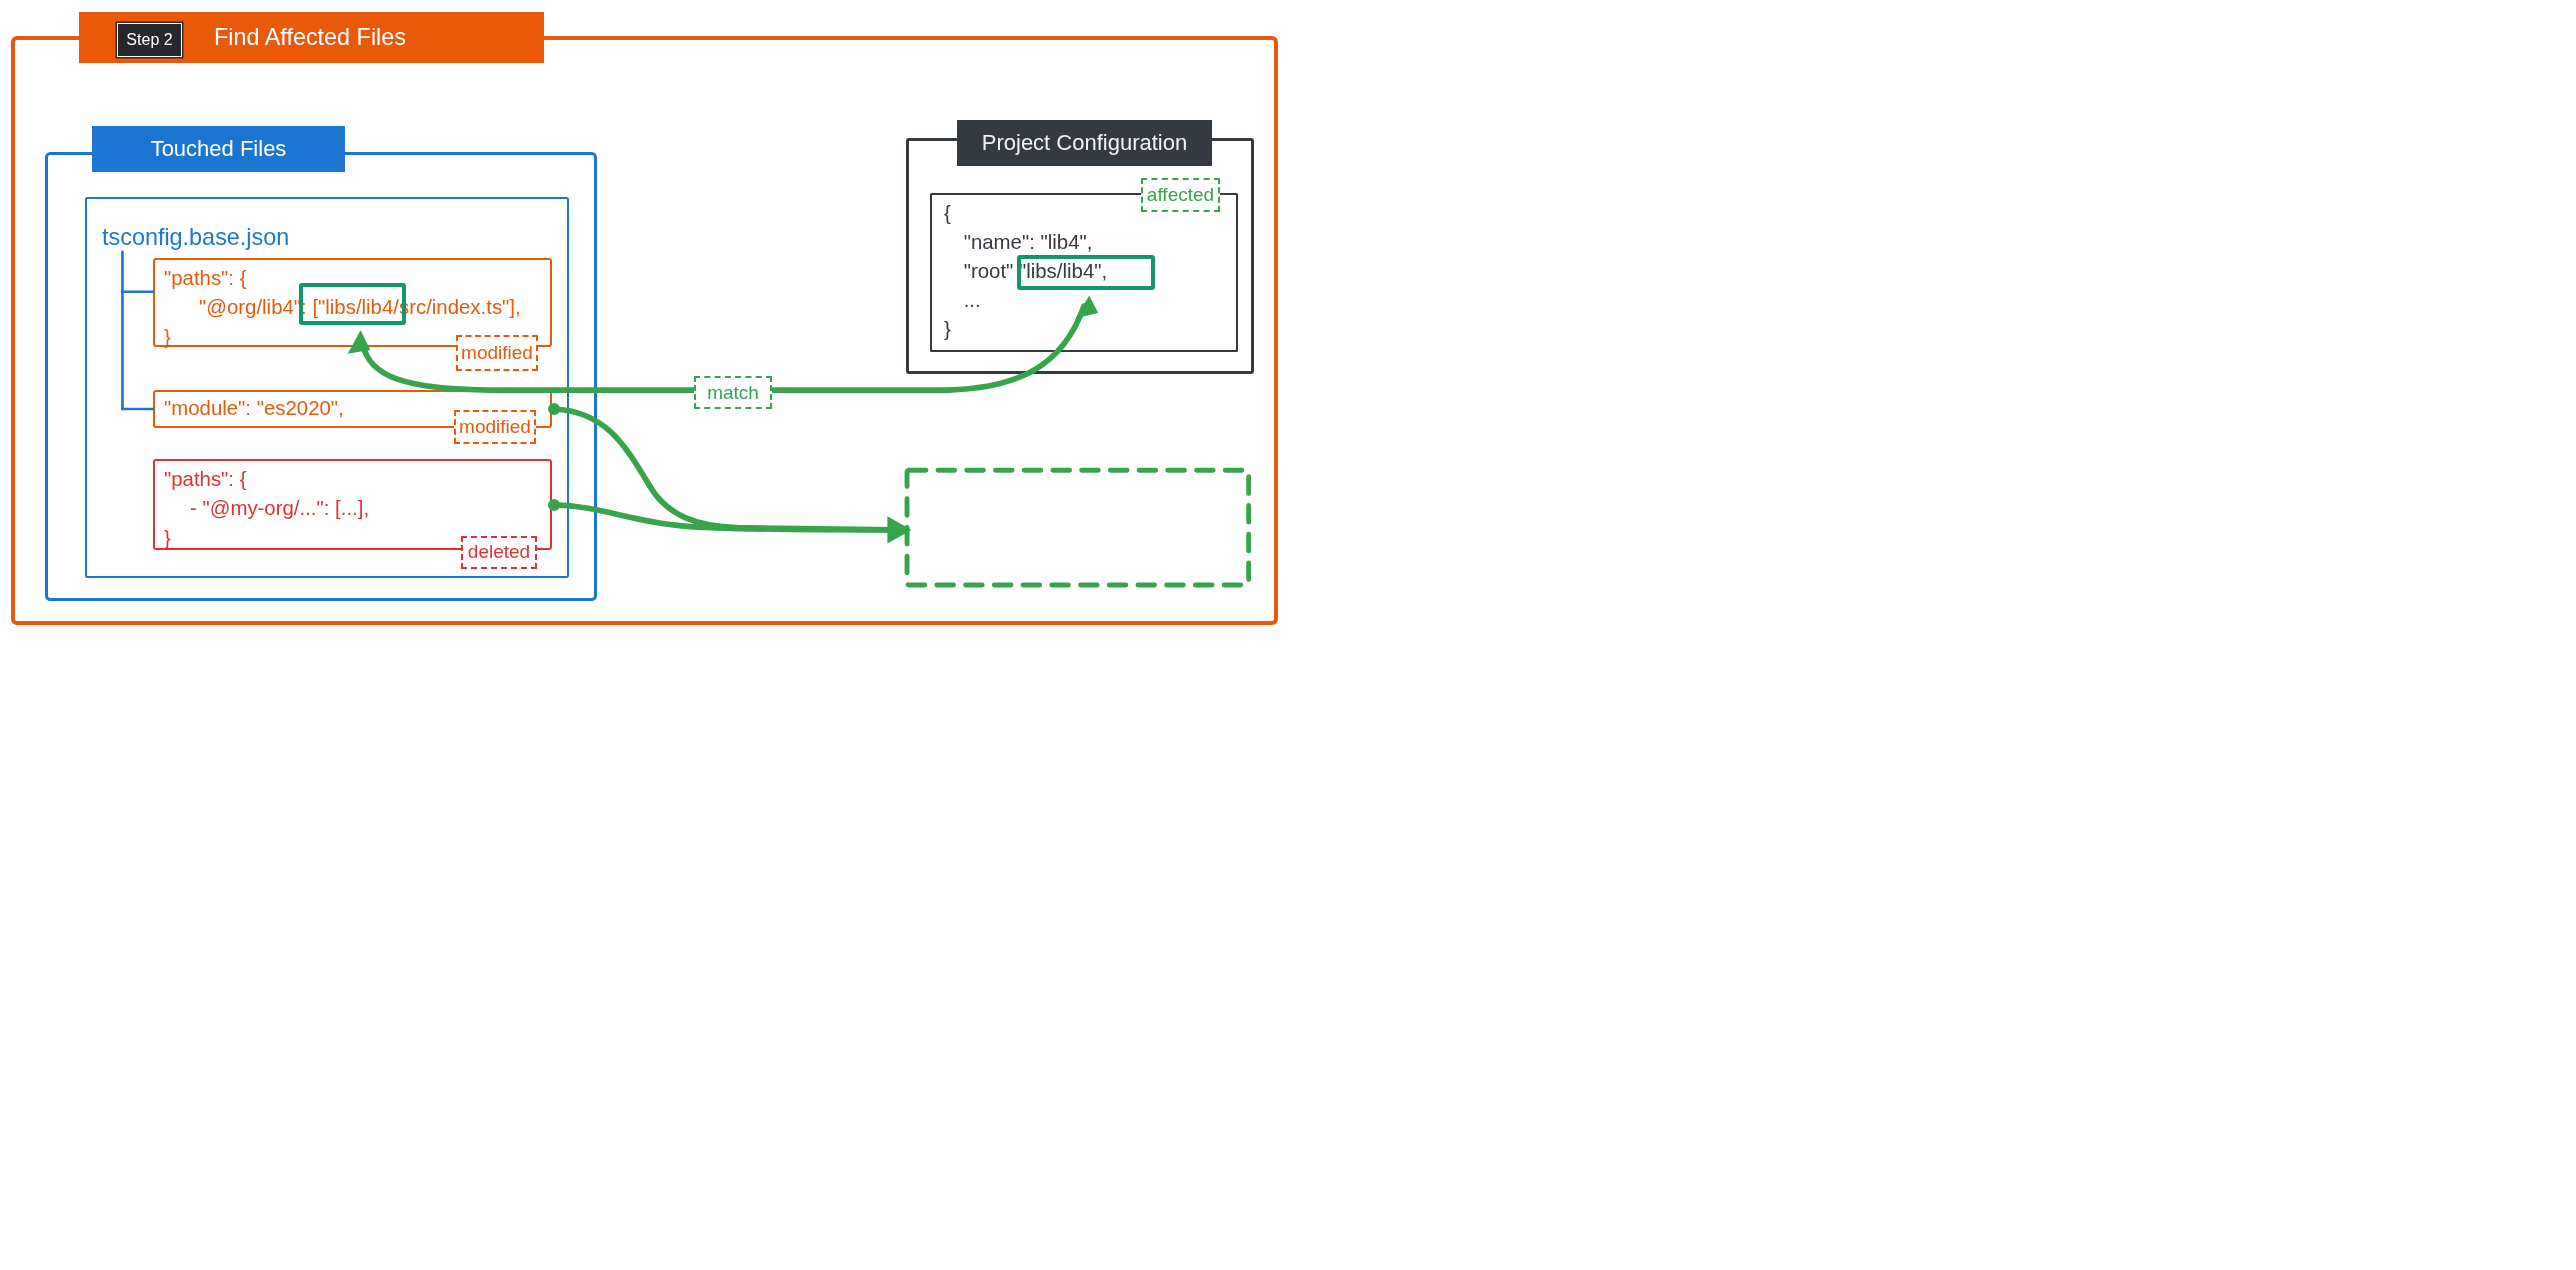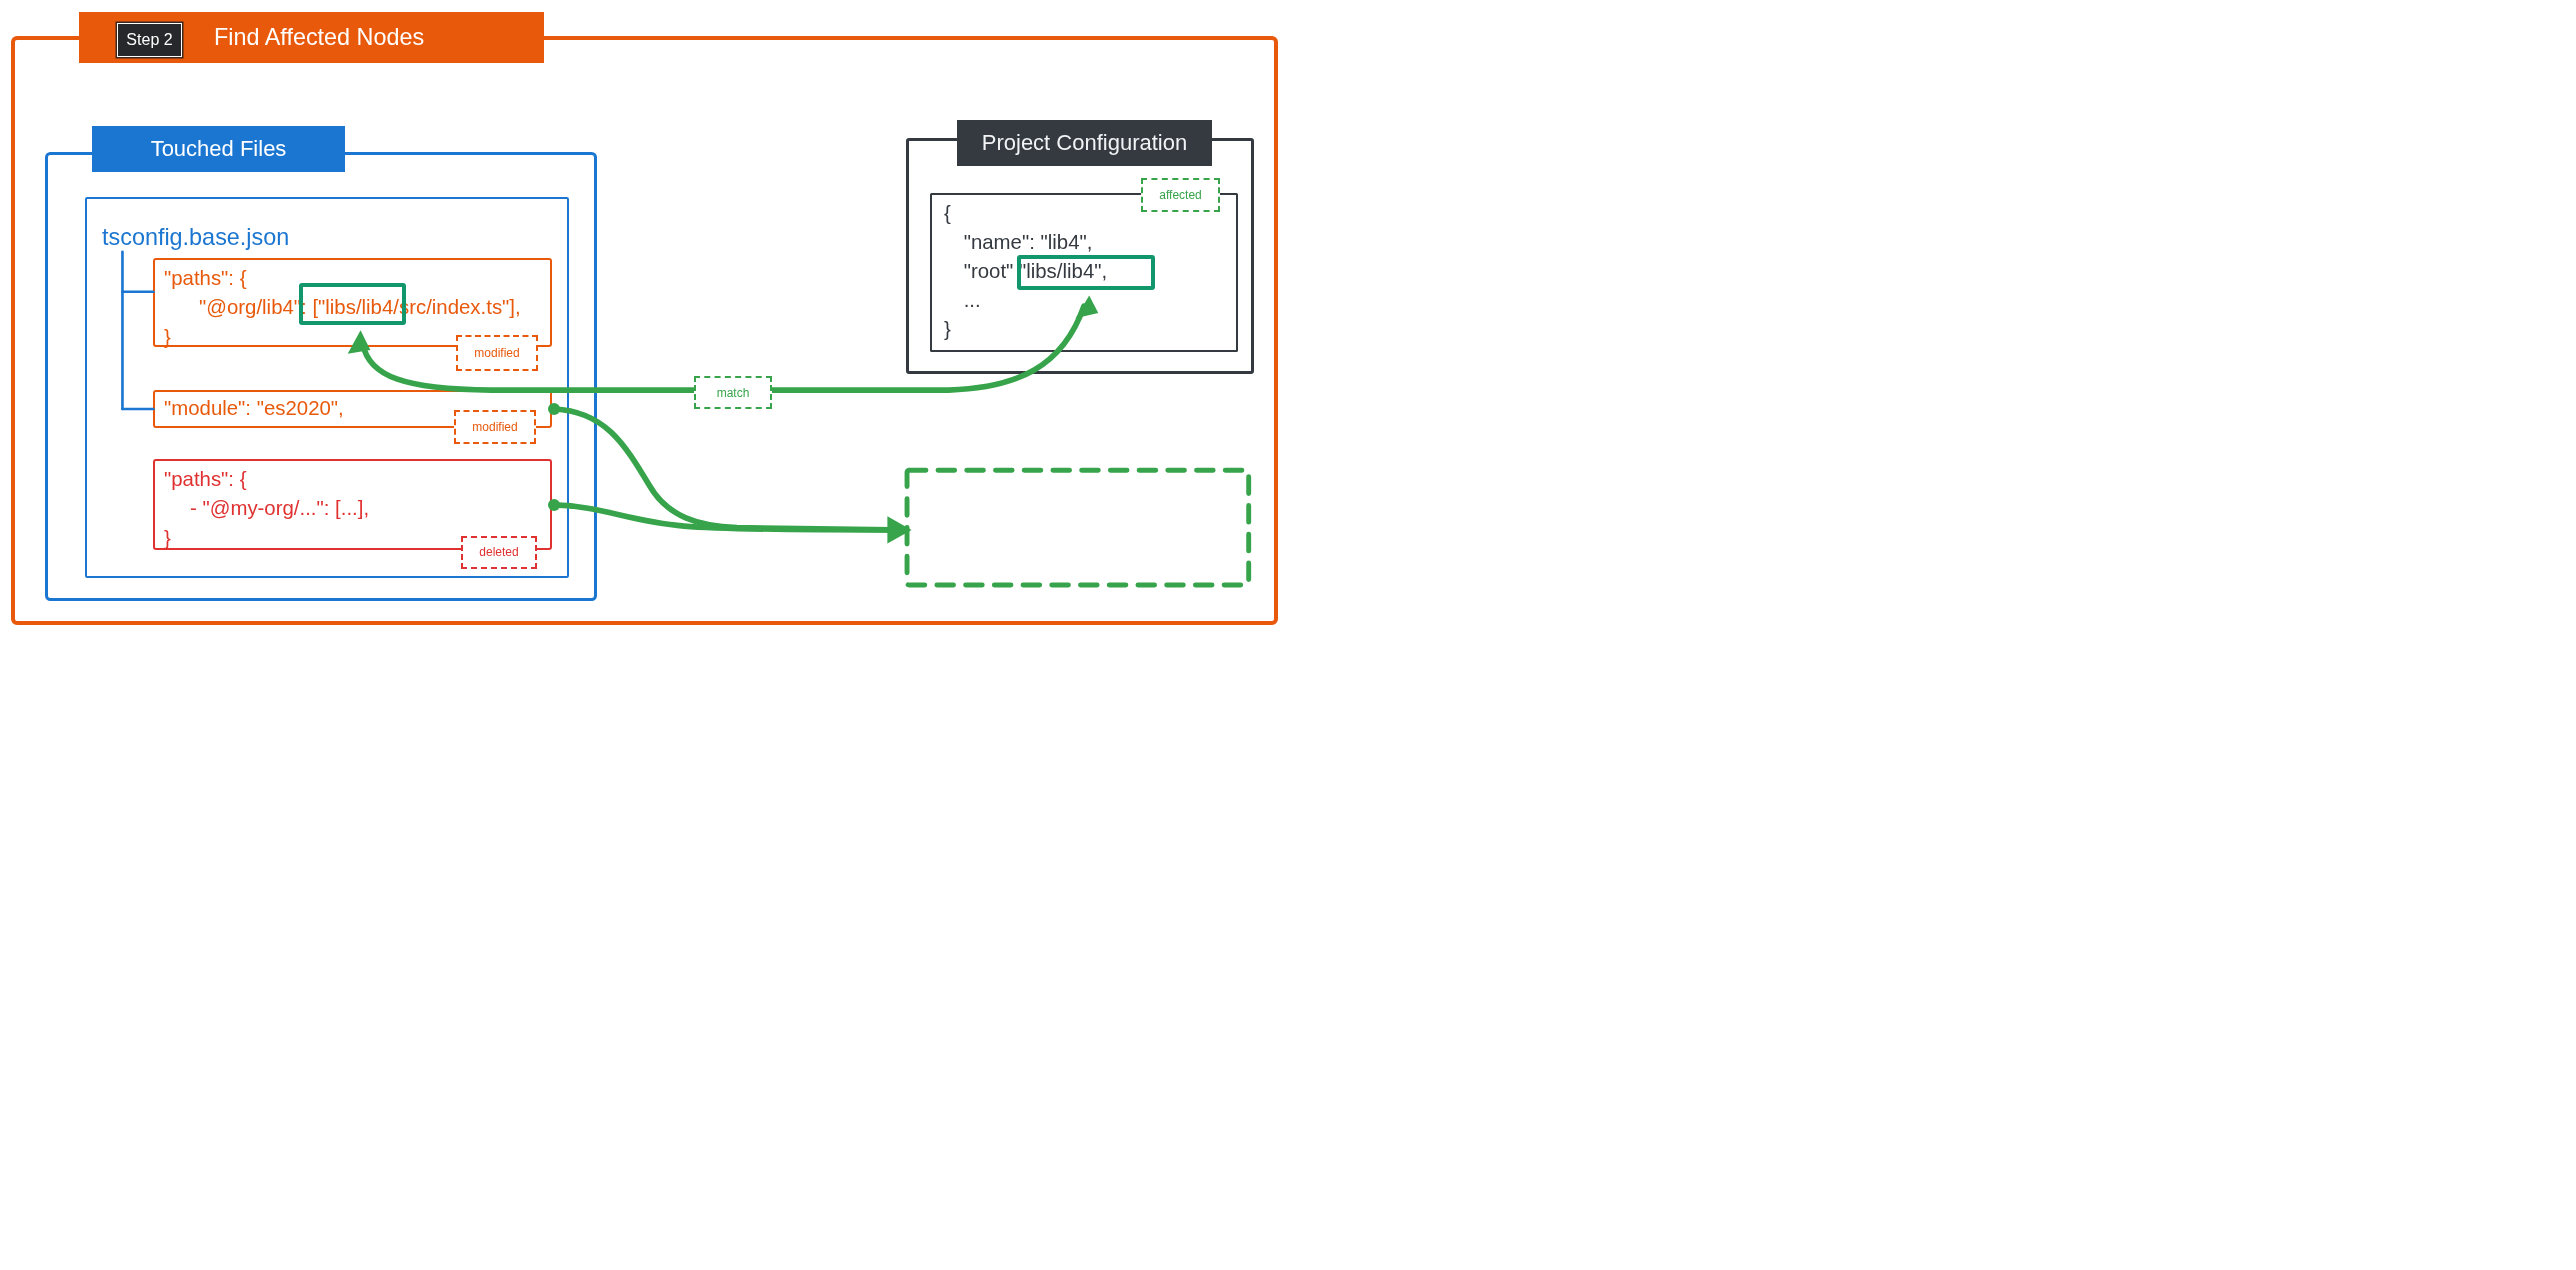--- a/index.html
+++ b/index.html
@@ -33,21 +33,21 @@
   .node3{left:153px;top:459px;width:399px;height:91px;border:2.3px solid var(--red);color:var(--red);}
   .indent{padding-left:35px;}
   .indent2{padding-left:26px;}
 
   
   .hl{border:4.5px solid var(--teal);border-radius:3px;background:transparent;pointer-events:none;}
   .hl1{left:299px;top:283px;width:107px;height:42px;}
   .hl2{left:1017px;top:255px;width:138px;height:35px;}
 
   
-  .badge{background:#fff;font-size:12px;display:flex;align-items:center;justify-content:center;}
+  .badge{background:#fff;font-size:19px;display:flex;align-items:center;justify-content:center;}
   .badge.orange{border:2.3px dashed var(--orange);color:var(--orange);}
   .badge.red{border:2.3px dashed var(--red);color:var(--red);}
   .badge.green{border:2.3px dashed var(--green);color:var(--green);}
   .badge1{left:456px;top:335px;width:82px;height:36px;}
   .badge2{left:454px;top:410px;width:82px;height:34px;}
   .badge3{left:461px;top:536px;width:76px;height:32.5px;}
   .badge-affected{left:1141px;top:178px;width:79px;height:34px;}
   .match-badge{left:694px;top:376px;width:78px;height:33px;}
 
   
@@ -65,21 +65,21 @@
   svg.overlay{left:0;top:0;width:1288px;height:635px;pointer-events:none;}
 </style>
 </head>
 <body>
 
 <div class="stage">
 
   <div class="abs outer-frame"></div>
   <div class="abs banner"></div>
   <div class="abs step-chip">Step 2</div>
-  <div class="abs banner-title">Find Affected Nodes</div>
+  <div class="abs banner-title">Find Affected Files</div>
 
   <div class="abs tf-outer"></div>
   <div class="abs tf-label">Touched Files</div>
   <div class="abs file-box"></div>
   <div class="abs file-name">tsconfig.base.json</div>
 
   <div class="abs node node1">
     <div>"paths": {</div>
     <div class="indent">"@org/lib4": ["libs/lib4/src/index.ts"],</div>
     <div>}</div>

